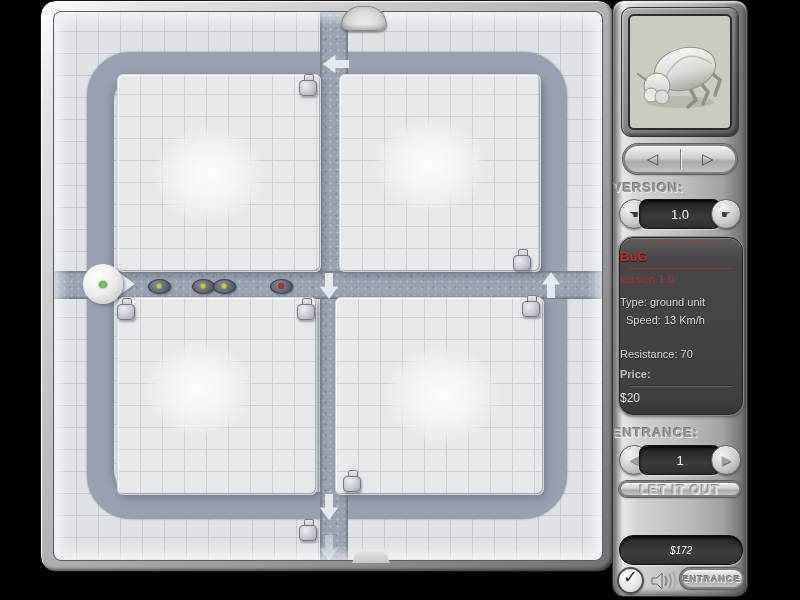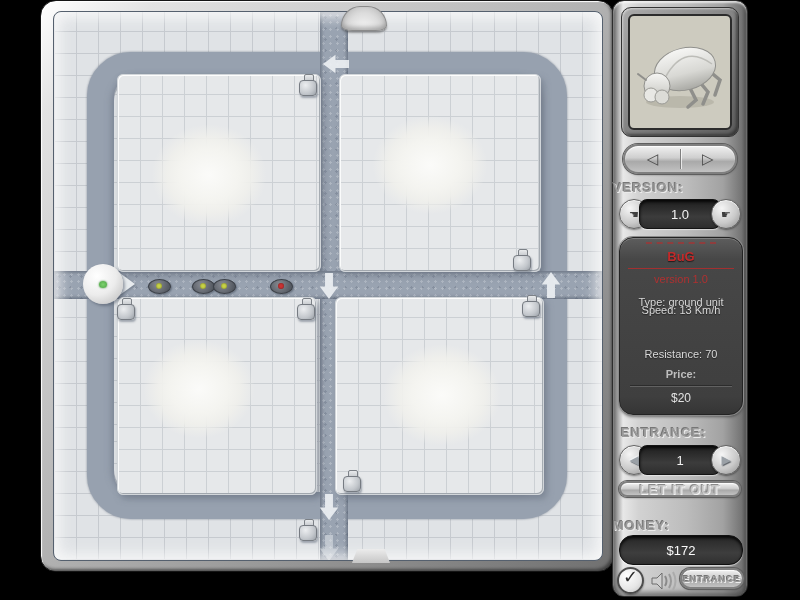--- a/index.html
+++ b/index.html
@@ -126,39 +126,39 @@
     box-shadow:inset 0 2px 3px rgba(0,0,0,.8),0 1px 1px rgba(255,255,255,.5);}
   .round-btn{position:absolute;top:1px;width:28px;height:28px;border-radius:50%;
     background:radial-gradient(circle at 35% 30%,#f5f5f5,#cacaca 55%,#8e8e8e);
     border:1px solid #636363;box-shadow:0 1px 2px rgba(0,0,0,.45),inset 0 1px 1px rgba(255,255,255,.8);
     display:flex;align-items:center;justify-content:center;font-size:11px;color:#3e3e3e;cursor:pointer;}
   .tri{color:#9aa0a6;font-size:12px;text-shadow:1px 1px 1px #5f646a,-1px -1px 1px #f0f2f4;}
 
   .info-panel{position:absolute;left:6px;top:236px;width:122px;height:176px;border-radius:14px;
     background:linear-gradient(180deg,#5d5d5d,#474747 12%,#3f3f3f 90%,#353535);
     border:1px solid #232323;box-shadow:0 0 0 1px #8b8b8b,inset 0 1px 0 rgba(255,255,255,.22),0 2px 3px rgba(20,20,20,.5);
-    font-size:11px;text-align:center;}
+    font-size:11px;}
   .marquee{position:absolute;left:26px;top:4px;width:70px;border-top:2px dashed rgba(190,40,40,.55);}
   .unit-name{position:absolute;left:0;width:100%;top:11px;color:#c22b2b;font-weight:bold;font-size:13px;
     text-shadow:0 1px 1px #1d1d1d;}
   .red-rule{position:absolute;left:8px;right:8px;top:30px;border-top:1px solid #a33030;}
   .unit-version{position:absolute;left:0;width:100%;top:35px;color:#b03030;font-size:11px;}
   .stat{position:absolute;left:0;width:100%;color:#d8d8d8;text-shadow:0 1px 1px #202020;}
   .price-label{position:absolute;left:0;width:100%;top:130px;color:#bdbdbd;font-weight:bold;}
   .price-rule{position:absolute;left:10px;right:10px;top:147px;border-top:1px solid #2c2c2c;
     box-shadow:0 1px 0 rgba(255,255,255,.18);}
   .price-value{position:absolute;left:0;width:100%;top:153px;color:#e2e2e2;font-size:12px;}
 
   .letitout{left:6px;top:480px;width:122px;height:16px;cursor:pointer;}
   .letitout span{color:#c6c6c6;font-weight:bold;font-size:13px;letter-spacing:1px;
     text-shadow:-1px -1px 0 #8a8a8a,1px 1px 0 #f2f2f2,0 0 1px #777;}
   .money-display{position:absolute;left:6px;top:534px;width:122px;height:28px;border-radius:14px;
     background:linear-gradient(180deg,#262626,#3e3e3e 60%,#303030);border:1px solid #101010;
-    color:#fafafa;font-size:13px;display:flex;align-items:center;justify-content:center;
-    box-shadow:inset 0 2px 3px rgba(0,0,0,.85),0 1px 1px rgba(255,255,255,.55);}
+    color:#fafafa;font-size:10px;display:flex;align-items:center;justify-content:center;
+    box-shadow:inset 0 2px 3px rgba(0,0,0,.85),0 1px 1px rgba(255,255,255,.55);font-style:italic;}
 
   .check-btn{position:absolute;left:4px;top:566px;width:27px;height:27px;border-radius:50%;
     background:radial-gradient(circle at 35% 30%,#ffffff,#e6e6e6 60%,#c2c2c2);border:2px solid #4c4c4c;
     box-sizing:border-box;cursor:pointer;box-shadow:0 1px 2px rgba(0,0,0,.4);}
   .check-btn span{position:absolute;left:4px;top:-3px;font-size:18px;font-weight:bold;color:#2b2b2b;}
   .vol{position:absolute;left:37px;top:568px;width:28px;height:24px;cursor:pointer;}
   .options-btn{left:67px;top:567px;width:64px;height:21px;border-radius:11px;cursor:pointer;}
   .options-btn span{color:#9a9a9a;font-weight:bold;font-size:9px;letter-spacing:1px;
     text-shadow:-1px -1px 0 #747474,1px 1px 0 #ededed;}
 </style>
@@ -258,43 +258,42 @@
       <div class="sel-display">1.0</div>
       <div class="round-btn" style="right:0;">☛</div>
     </div>
 
     <div class="info-panel">
       <div class="marquee"></div>
       <div class="unit-name">BuG</div>
       <div class="red-rule"></div>
       <div class="unit-version">version 1.0</div>
       <div class="stat" style="top:58px;">Type: ground unit</div>
-      <div class="stat" style="top:66px;">Speed: 13 Km/h</div>
+      <div class="stat" style="top:76px;padding-left:6px;">Speed: 13 Km/h</div>
       <div class="stat" style="top:110px;">Resistance: 70</div>
       <div class="price-label">Price:</div>
       <div class="price-rule"></div>
       <div class="price-value">$20</div>
     </div>
 
-    <div class="side-label" style="top:424px;padding-left:8px;">ENTRANCE:</div>
+    <div class="side-label" style="top:424px;">ENTRANCE:</div>
     <div class="selector" style="top:443px;">
       <div class="round-btn" style="left:0;">
           <span class="tri">◀</span>
         </div>
       <div class="sel-display">1</div>
       <div class="round-btn" style="right:0;">
           <span class="tri">▶</span>
         </div>
     </div>
 
     <div class="pill-btn letitout">
       <span>LET IT OUT</span>
     </div>
 
-    <div class="side-label" style="top:517px;">MONEY:</div>
     <div class="money-display">$172</div>
 
     <div class="check-btn">
       <span>✓</span>
     </div>
     <div class="vol">
       <svg width="28" height="24" viewBox="0 0 28 24">
         <polygon points="2,9 7,9 12,4 12,20 7,15 2,15" fill="#cfcfcf" stroke="#6d6d6d"></polygon>
         <path d="M15,7 Q18,12 15,17" fill="none" stroke="#8a8a8a" stroke-width="2"></path>
         <path d="M19,5 Q23,12 19,19" fill="none" stroke="#9a9a9a" stroke-width="2"></path>

